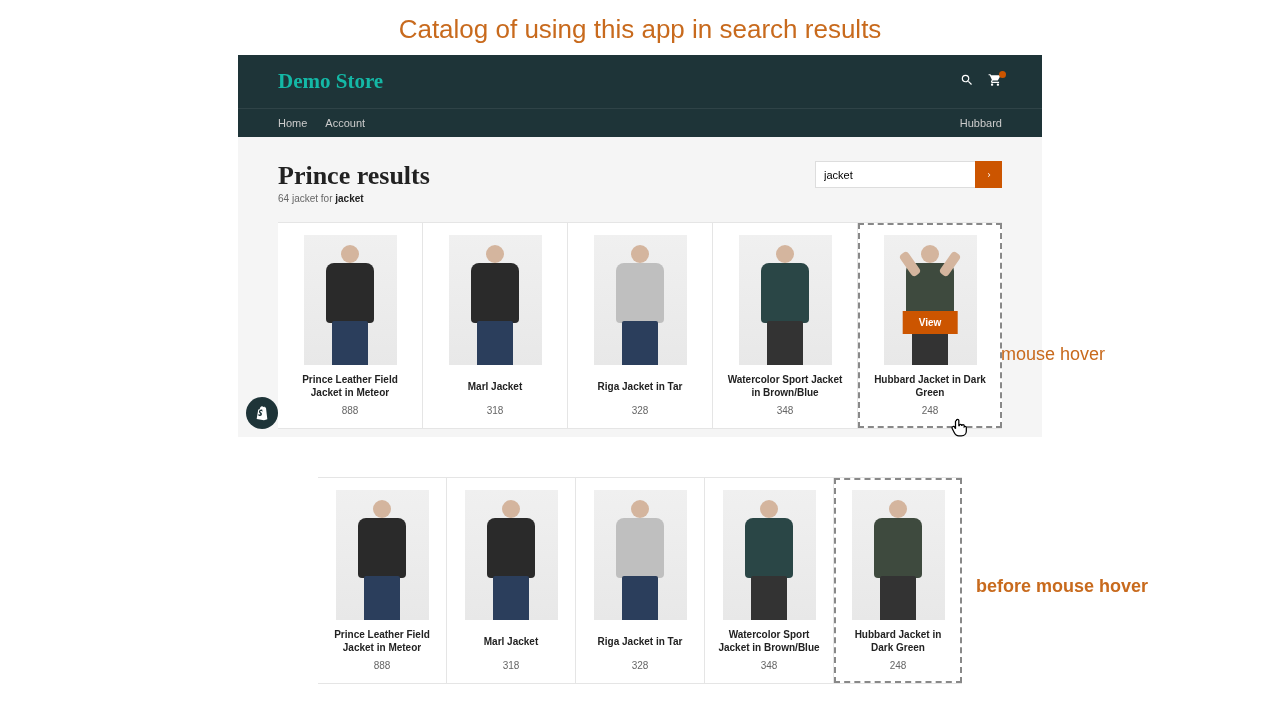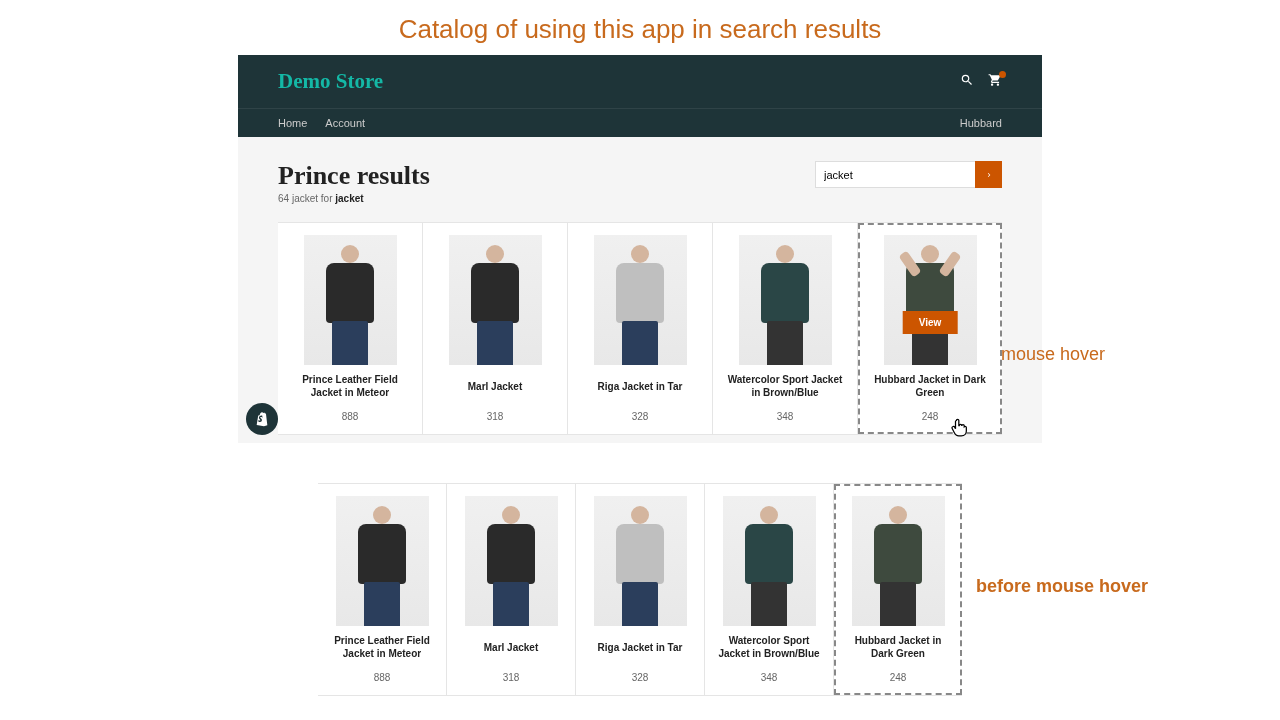--- a/index.html
+++ b/index.html
@@ -44,21 +44,21 @@
 .prod.highlight { outline: 2px dashed #888; outline-offset: -2px; }
 .pimg { width: 93px; height: 130px; margin: 0 auto 8px; background: linear-gradient(#f0f0f0, #e8e8e8); position: relative; display: flex; align-items: flex-end; justify-content: center; overflow: hidden; }
 .person { width: 70px; height: 120px; position: relative; }
 .head { width: 18px; height: 18px; background: #d4b59e; border-radius: 50%; margin: 0 auto; }
 .torso { width: 48px; height: 60px; margin: 0 auto; border-radius: 8px 8px 4px 4px; }
 .legs { width: 36px; height: 46px; margin: -2px auto 0; border-radius: 2px; }
 .c-black { background: #2a2a2a; } .c-grey { background: #bfbfbf; } .c-darkgreen { background: #3e4a3e; } .c-darkteal { background: #2a4646; }
 .l-blue { background: #2b3e5c; } .l-dark { background: #333; }
 
 .pname { font-size: 10px; font-weight: bold; color: #222; line-height: 1.3; min-height: 26px; display: flex; align-items: center; justify-content: center; padding: 0 2px; }
-.pprice { font-size: 10px; color: #666; margin-top: 12px; }
+.pprice { font-size: 10px; color: #666; margin-top: 6px; }
 
 .view-overlay { position: absolute; top: 64px; left: 50%; transform: translateX(-50%); margin-top: 24px; }
 .view-btn { background: #CC5500; color: #fff; font-size: 10px; font-weight: bold; padding: 6px 16px; border: none; cursor: pointer; }
 
 .cursor-hand { position: absolute; top: 280px; right: 74px; z-index: 10; }
 .cursor-hand svg { width: 20px; height: 22px; fill: #fff; stroke: #000; stroke-width: 1.5; }
 
 .shopify-badge { position: absolute; bottom: 8px; left: 8px; width: 32px; height: 32px; background: #1e3438; border-radius: 50%; display: flex; align-items: center; justify-content: center; }
 .shopify-badge svg { width: 16px; height: 18px; fill: #fff; }
 

